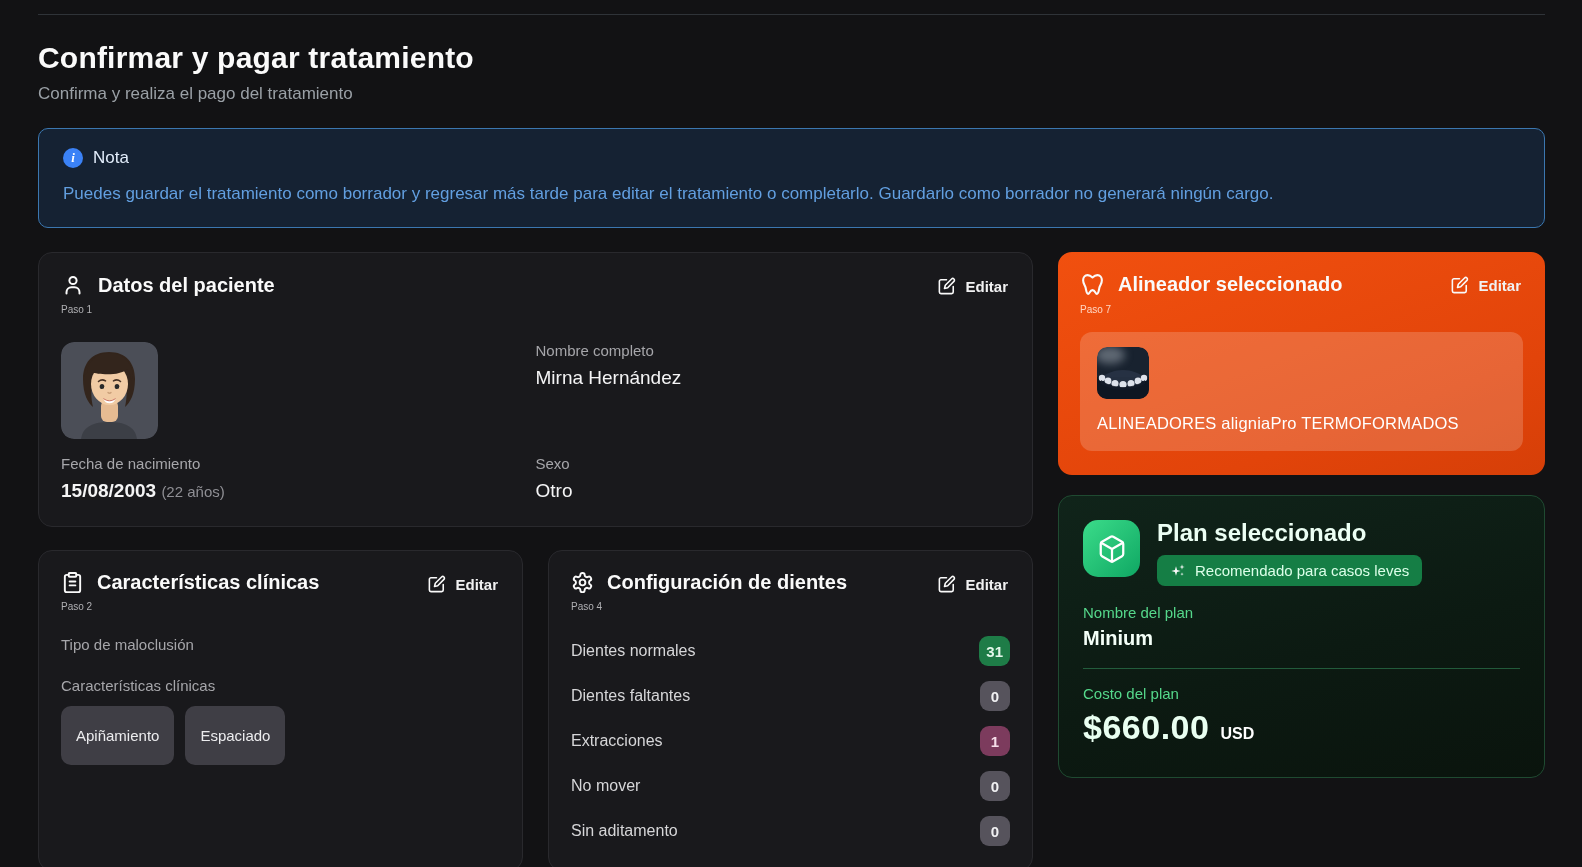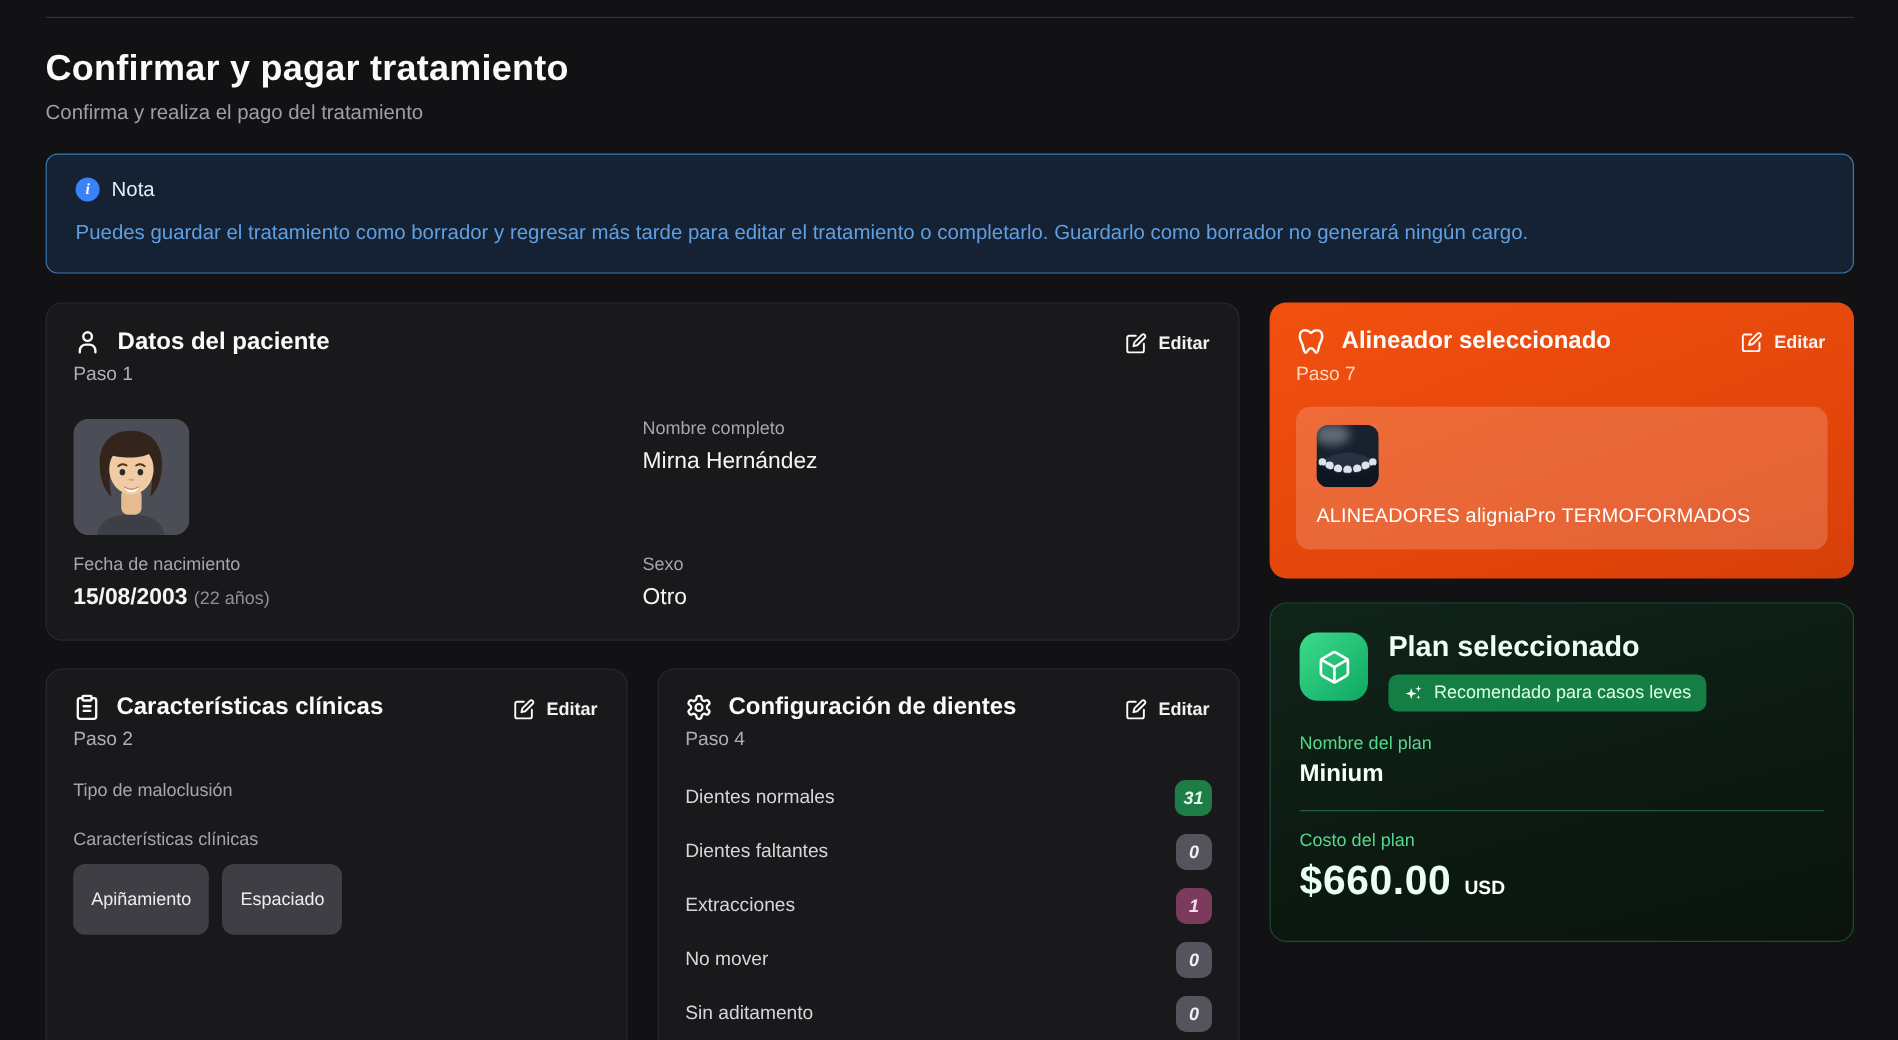--- a/index.html
+++ b/index.html
@@ -36,21 +36,21 @@
   .right-col{display:flex;flex-direction:column;gap:20px;}
 
   
   .card{
     background:#19191c;border:1px solid #29292d;border-radius:14px;
     padding:20px 22px 24px 22px;
   }
   .card-head{display:flex;align-items:flex-start;justify-content:space-between;gap:12px;}
   .card-title-wrap{display:flex;align-items:center;gap:13px;min-width:0;}
   .card-title{font-size:20px;font-weight:700;color:#fafafa;white-space:nowrap;}
-  .step{margin-top:7px;font-size:16px;color:#b0b0b3;}
+  .step{margin-top:7px;font-size:10px;color:#b0b0b3;}
   .icon{display:inline-flex;flex:0 0 auto;color:#fafafa;}
   .edit-btn{
     display:inline-flex;align-items:center;gap:9px;background:transparent;border:none;cursor:pointer;
     color:#f1f1f2;font-size:15px;font-weight:600;font-family:inherit;padding:4px 2px;white-space:nowrap;
   }
 
   .field-label{font-size:15px;color:#a6a6aa;}
   .field-value{margin-top:8px;font-size:19px;color:#f4f4f5;}
   .field-value.bold{font-weight:700;}
   .muted-small{font-size:15px;color:#8f8f94;font-weight:400;}
@@ -65,21 +65,21 @@
   .chip{
     background:#3f3e45;color:#ececee;border-radius:10px;padding:21px 15px;font-size:15px;
   }
 
   
   .teeth-rows{margin-top:24px;display:flex;flex-direction:column;gap:15px;}
   .teeth-row{display:flex;align-items:center;justify-content:space-between;min-height:30px;}
   .teeth-label{font-size:16px;color:#d6d6d8;}
   .count-badge{
     min-width:30px;height:30px;border-radius:9px;display:inline-flex;align-items:center;justify-content:center;
-    font-size:15px;font-weight:700;padding:0 7px;box-sizing:border-box;font-style:italic;
+    font-size:15px;font-weight:700;padding:0 7px;box-sizing:border-box;
   }
   .badge-green{background:#1e7c47;color:#e3f7ea;}
   .badge-gray{background:#56535c;color:#f0f0f2;}
   .badge-plum{background:#7c3b5d;color:#f6dde9;}
 
   
   .card-orange{
     background:linear-gradient(160deg,#f1500f 0%,#e2440a 70%,#d63f08 100%);
     border:none;border-radius:14px;padding:20px 22px 24px 22px;
   }

